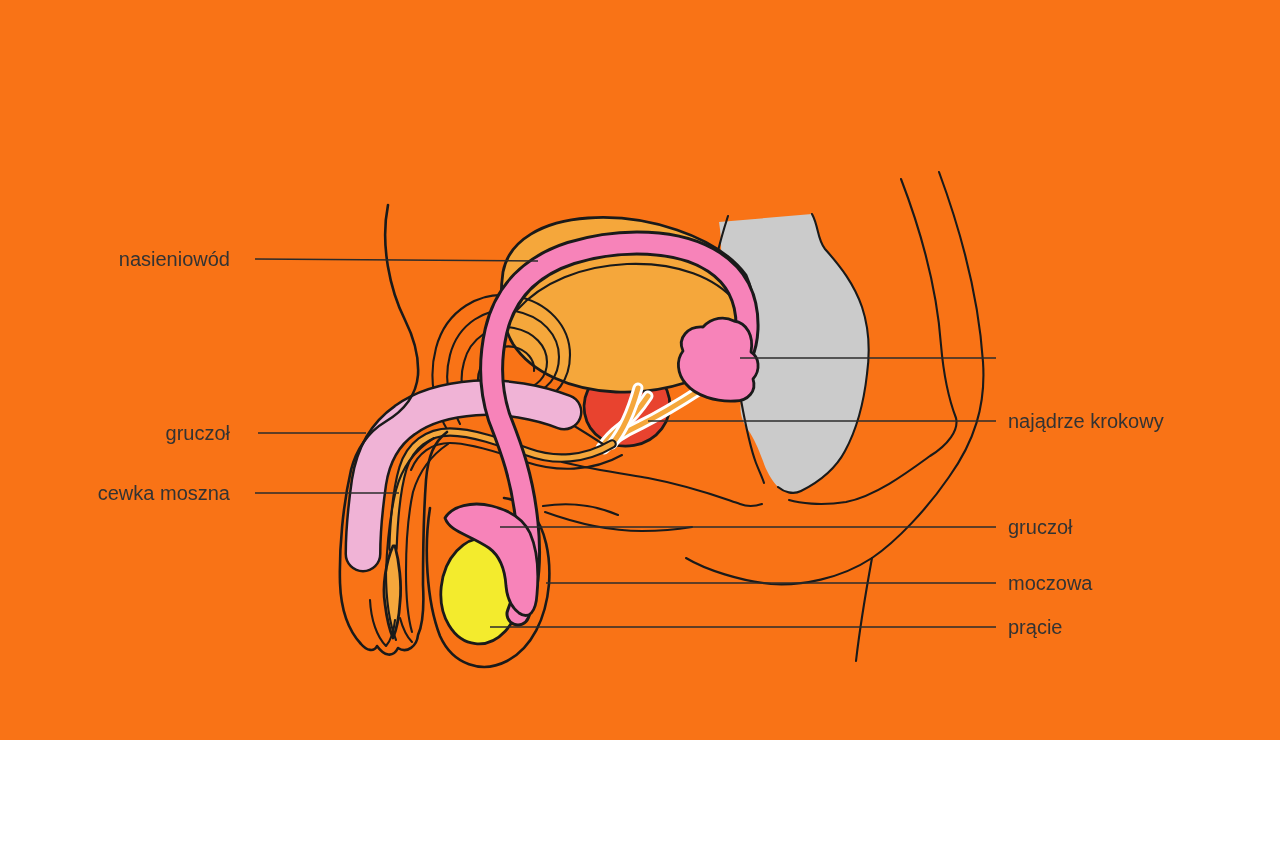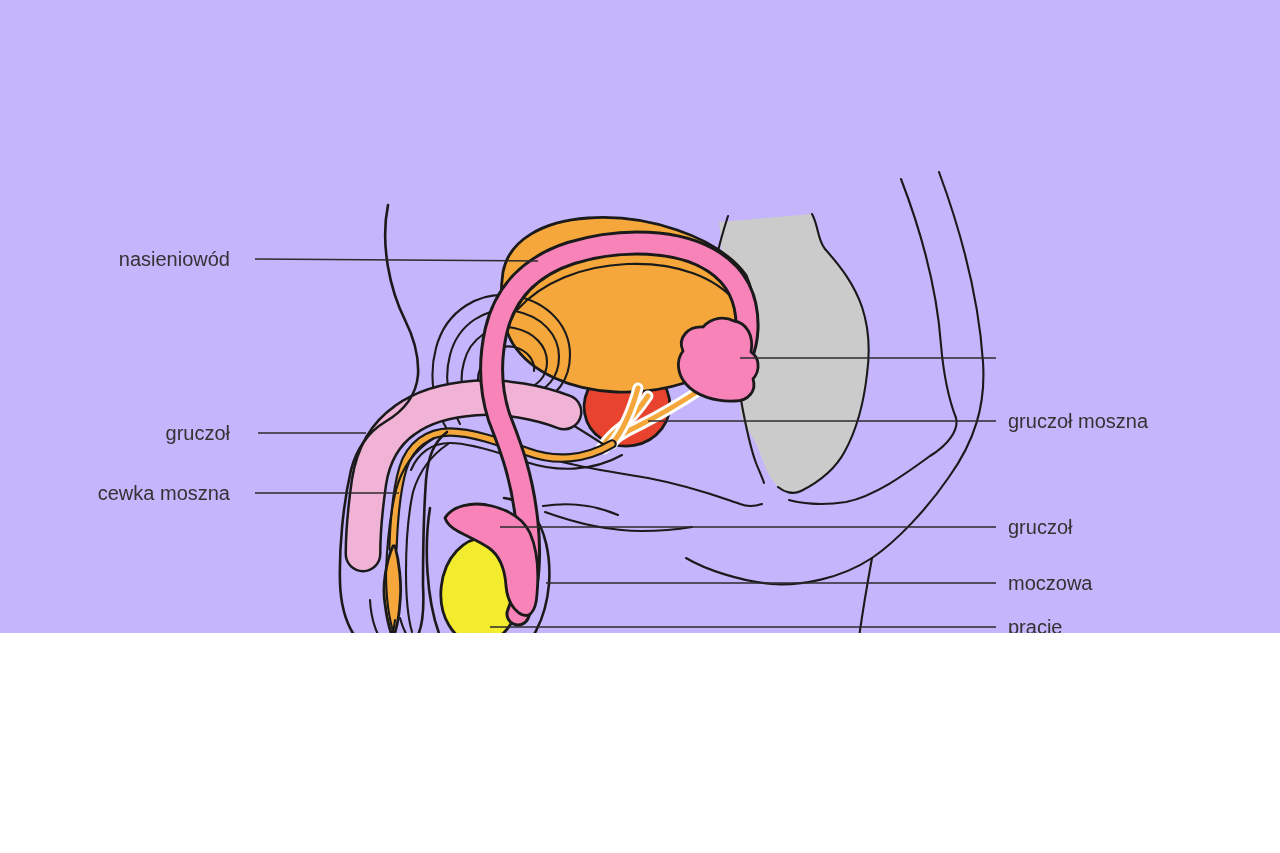--- a/index.html
+++ b/index.html
@@ -1,16 +1,16 @@
 <!DOCTYPE html>
 <html><head>
 <meta charset="utf-8">
 <style>
   html,body{margin:0;padding:0;background:#ffffff;}
-  #stage{position:relative;width:1280px;height:633px;background:#c4b5fd;overflow:hidden;
+  #stage{position:relative;width:1280px;height:740px;background:#f97316;overflow:hidden;
          font-family:"Liberation Sans","DejaVu Sans",sans-serif;}
   #art{position:absolute;left:0;top:0;}
   .lbl{position:absolute;height:26px;line-height:26px;font-size:20px;color:#333333;white-space:nowrap;}
   .lbl.left{text-align:right;}
   .ln{fill:none;stroke:#1a1a1a;stroke-width:2.6;stroke-linecap:round;stroke-linejoin:round;}
   .ln2{fill:none;stroke:#1a1a1a;stroke-width:2.1;stroke-linecap:round;stroke-linejoin:round;}
   .fillshape{stroke:#1a1a1a;stroke-width:2.8;stroke-linejoin:round;}
   .tube-casing{fill:none;stroke:#1a1a1a;stroke-linecap:round;stroke-linejoin:round;}
   .tube-casing-w{fill:none;stroke:#ffffff;stroke-linecap:round;stroke-linejoin:round;}
   .tube{fill:none;stroke-linecap:round;stroke-linejoin:round;}
@@ -84,18 +84,18 @@
   <line class="leader" x1="740" y1="358" x2="996" y2="358"></line>
   <line class="leader" x1="648" y1="421" x2="996" y2="421"></line>
   <line class="leader" x1="500" y1="527" x2="996" y2="527"></line>
   <line class="leader" x1="546" y1="583" x2="996" y2="583"></line>
   <line class="leader" x1="490" y1="627" x2="996" y2="627"></line>
 </svg>
 
 <div class="lbl left" style="right:1050px;top:246px">nasieniowód</div>
 <div class="lbl left" style="right:1050px;top:420px">gruczoł</div>
 <div class="lbl left" style="right:1050px;top:480px">cewka moszna</div>
-<div class="lbl" style="left:1008px;top:408px">gruczoł moszna</div>
+<div class="lbl" style="left:1008px;top:408px">najądrze krokowy</div>
 <div class="lbl" style="left:1008px;top:514px">gruczoł</div>
 <div class="lbl" style="left:1008px;top:570px">moczowa</div>
 <div class="lbl" style="left:1008px;top:614px">prącie</div>
 
 </div>
 
 </body></html>

